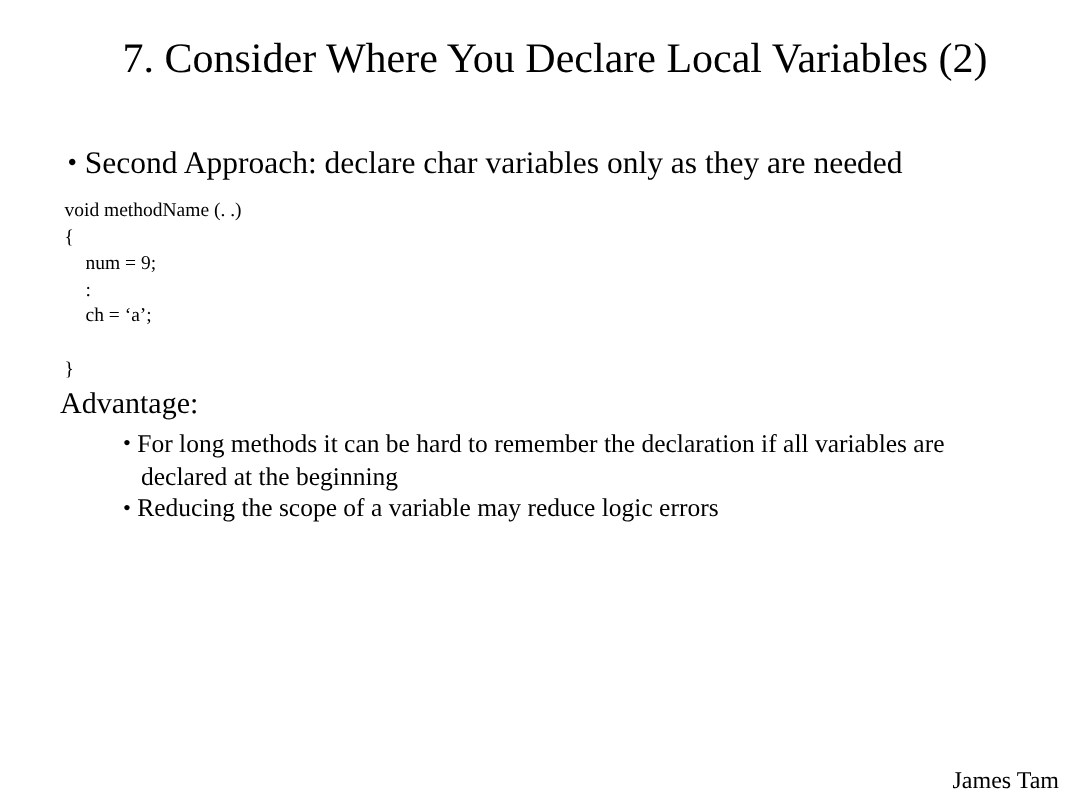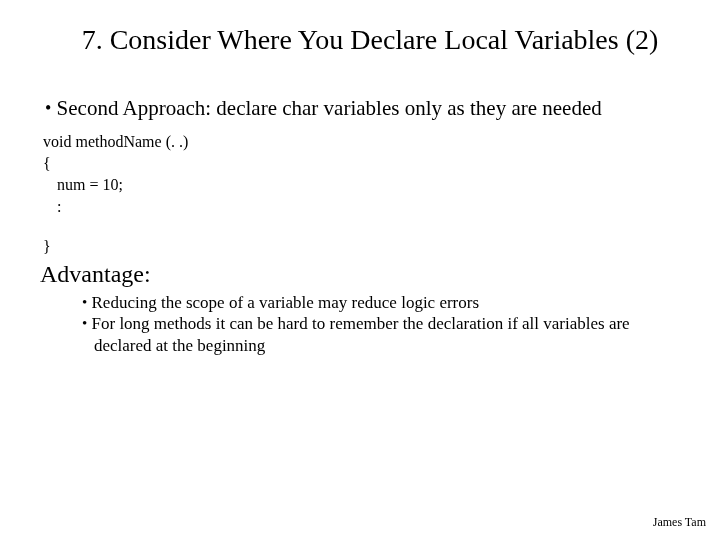--- a/index.html
+++ b/index.html
@@ -32,82 +32,83 @@
     padding-left: 22px;
     text-indent: -13px;
     line-height: 1.2;
   }
   .bullet-main .dot {
     font-size: 18px;
     position: relative;
     top: -1px;
   }
   .code {
-    font-size: 16px;
+    font-size: 13px;
     line-height: 1.35;
     padding-left: 7px;
   }
   .code .indent {
     padding-left: 14px;
   }
   .gap {
     height: 18px;
   }
   .advantage-heading {
-    font-size: 24px;
+    font-size: 20px;
     margin-top: 4px;
     margin-bottom: 4px;
     padding-left: 4px;
   }
   .bullet-sub {
     font-size: 17px;
     padding-left: 58px;
     text-indent: -12px;
     line-height: 1.25;
     margin-bottom: 0;
   }
   .bullet-sub .dot {
     font-size: 15px;
     position: relative;
     top: -1px;
   }
   .footer {
     position: absolute;
     right: 14px;
     bottom: 10px;
-    font-size: 12px;
+    font-size: 16px;
   }
 </style>
 </head>
 <body>
 
 <div class="slide">
 
   <h1 class="title">7. Consider Where You Declare Local Variables (2)</h1>
 
   <div class="bullet-main">
     <span class="dot">•</span>
     <span>Second Approach: declare char variables only as they are needed</span>
   </div>
 
   <div class="code">
     <div>void methodName (. .)</div>
     <div>{</div>
-    <div class="indent">num = 10;</div>
+    <div class="indent">num = 9;</div>
     <div class="indent">   :</div>
+    <div class="indent">ch = ‘a’;</div>
     <div class="gap"></div>
     <div>}</div>
   </div>
 
   <div class="advantage-heading">Advantage:</div>
 
   <div class="bullet-sub">
     <span class="dot">•</span>
-    <span>Reducing the scope of a variable may reduce logic errors</span>
+    <span>For long methods it can be hard to remember the declaration if all variables are declared at the beginning</span>
   </div>
   <div class="bullet-sub">
     <span class="dot">•</span>
-    <span>For long methods it can be hard to remember the declaration if all variables are declared at the beginning</span>
+    <span>Reducing the scope of a variable may reduce logic errors</span>
   </div>
 
   <div class="footer">James Tam</div>
 
 </div>
 
 </body></html>

